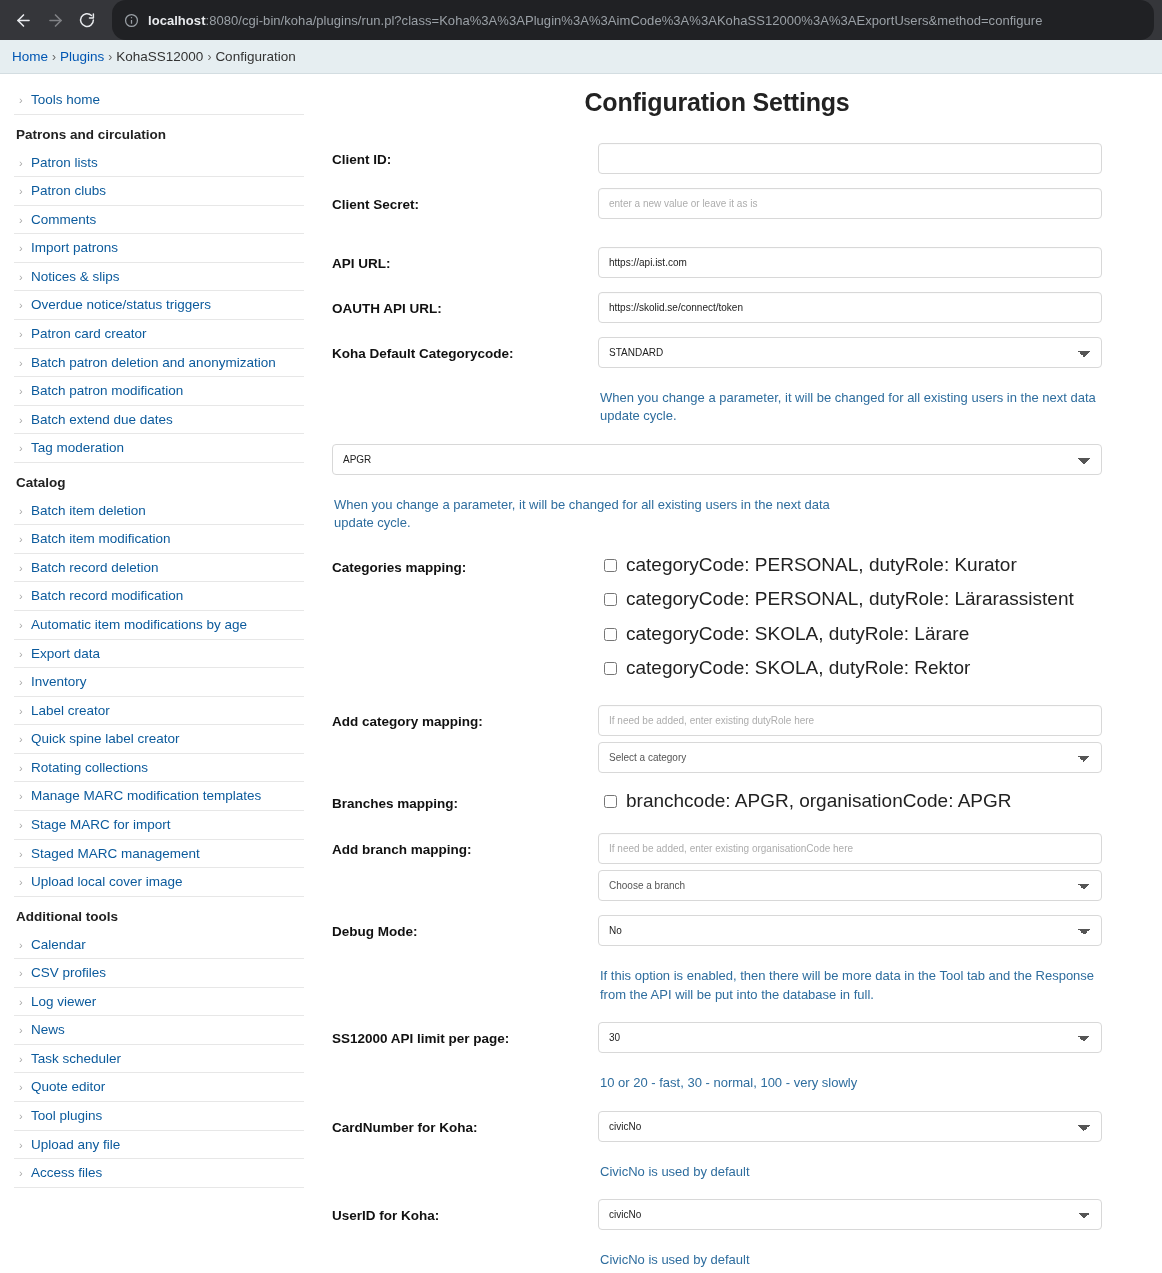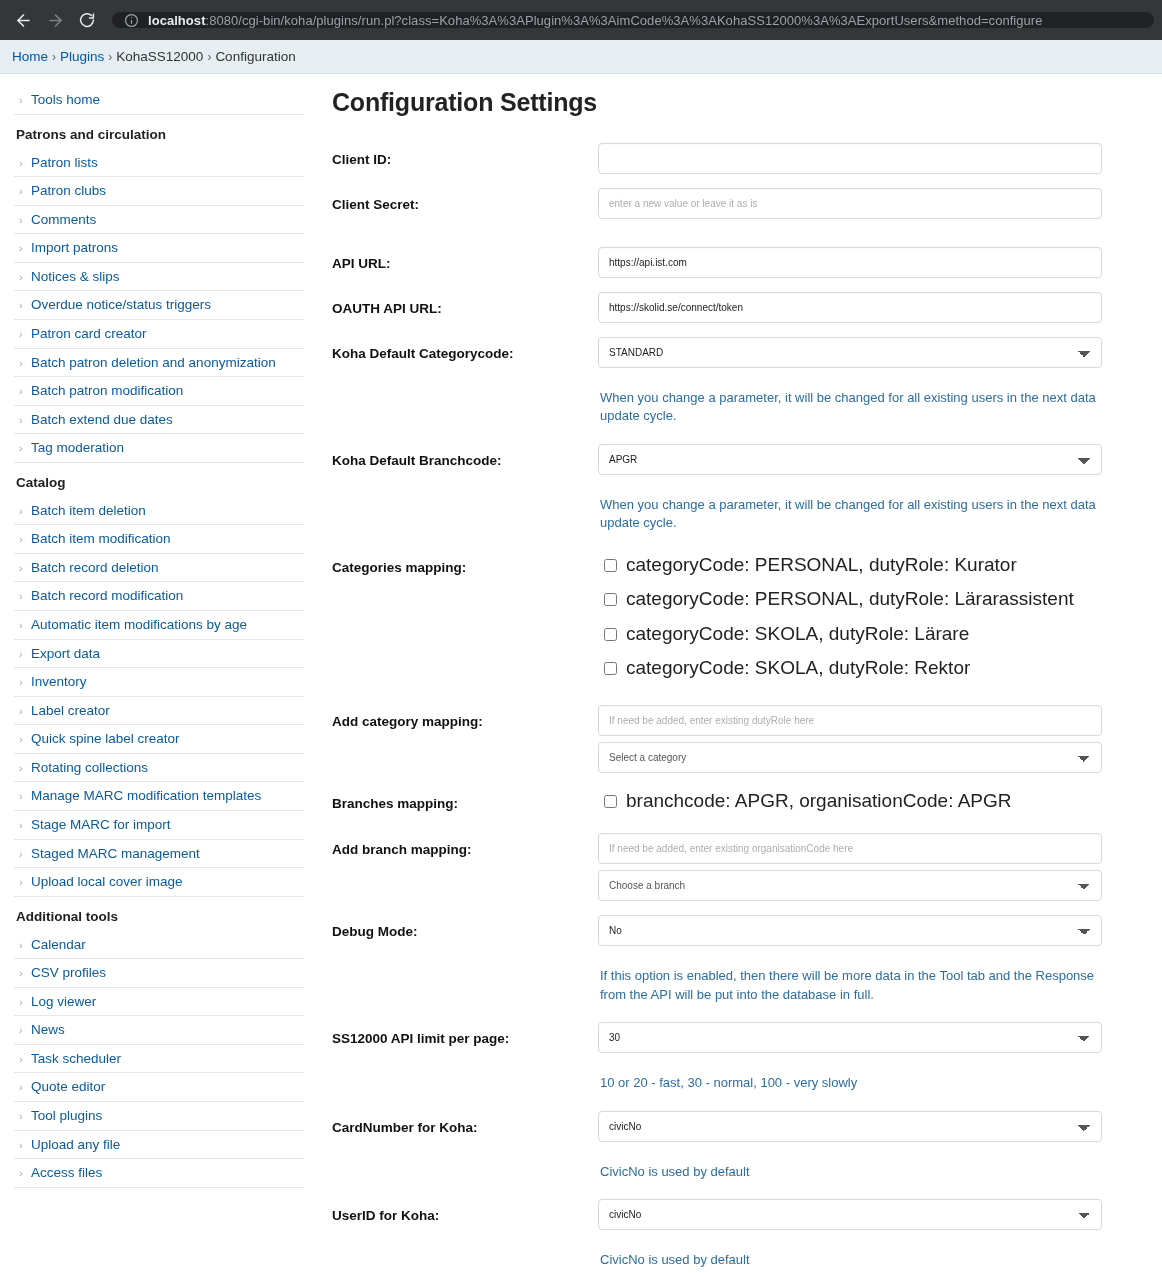--- a/index.html
+++ b/index.html
@@ -24,21 +24,21 @@
     width: 30px; height: 30px;
     display: flex; align-items: center; justify-content: center;
     border-radius: 50%;
     flex: 0 0 auto;
   }
   .nav-btn svg { display: block; }
   .nav-btn.disabled svg { opacity: 0.42; }
   .omnibox {
     flex: 1 1 auto;
     margin-left: 8px;
-    height: 16px;
+    height: 40px;
     background: #202124;
     border-radius: 14px;
     display: flex;
     align-items: center;
     padding: 0 12px;
     overflow: hidden;
   }
   .info-icon { flex: 0 0 auto; margin-right: 9px; display: flex; }
   .url-text {
     font-size: 13px;
@@ -103,20 +103,21 @@
   .main {
     flex: 1 1 auto;
     padding: 14px 60px 20px 14px;
   }
   h1.page-title {
     font-size: 25px;
     font-weight: bold;
     color: #222222;
     margin: 0 0 26px 0;
     letter-spacing: -0.2px;
+    text-align: center;
   }
 
   .form-row {
     display: flex;
     align-items: flex-start;
     margin-bottom: 0;
   }
   .form-label {
     width: 266px;
     flex: 0 0 266px;
@@ -430,21 +431,20 @@
       <div class="form-control">
         <select class="fld">
           <option>STANDARD</option>
         </select>
         <div class="hint">When you change a parameter, it will be changed for all existing users in the next data update cycle.</div>
       </div>
     </div>
     <div class="gap-md"></div>
 
     <div class="form-row">
-      <div class="form-label">Koha Default Branchcode:</div>
       <div class="form-control">
         <select class="fld">
           <option>APGR</option>
         </select>
         <div class="hint">When you change a parameter, it will be changed for all existing users in the next data update cycle.</div>
       </div>
     </div>
     <div class="gap-md"></div>
 
     <div class="form-row">

